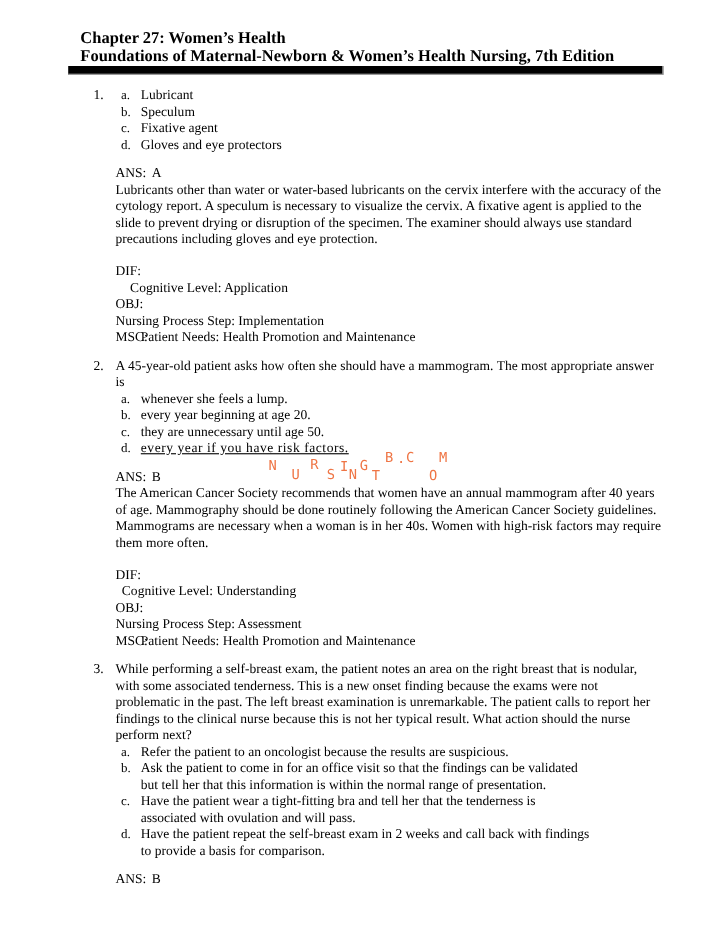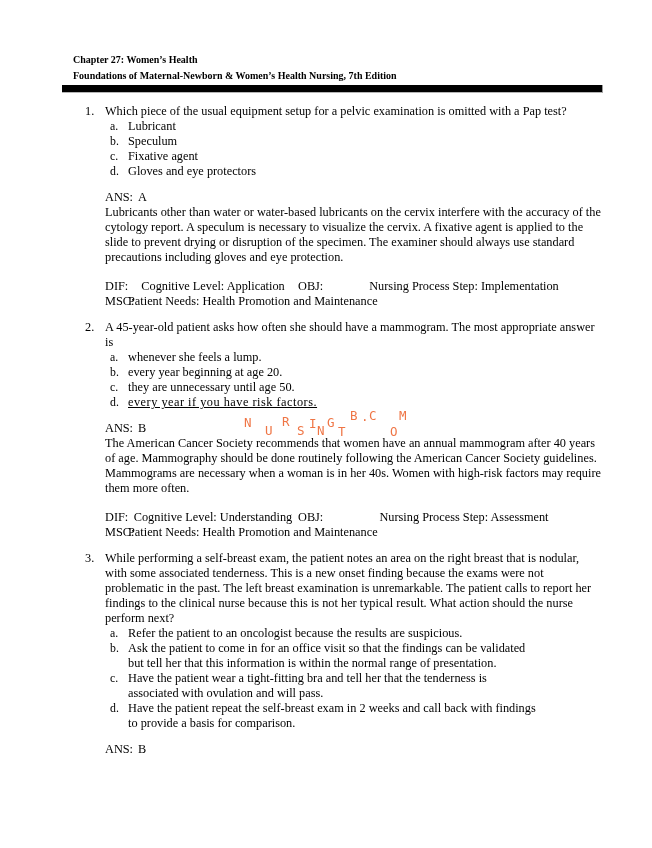--- a/index.html
+++ b/index.html
@@ -8,25 +8,25 @@
     width: 652px;
     height: 848px;
     background: #ffffff;
     overflow: hidden;
     font-family: "Liberation Serif", "DejaVu Serif", serif;
     font-size: 12.3px;
     line-height: 15px;
     color: #000000;
   }
   .doc-header {
-    padding-top: 52px;
+    padding-top: 27px;
     margin-left: 73px;
     margin-right: 48px;
     font-weight: bold;
-    font-size: 10px;
+    font-size: 15px;
     line-height: 16px;
   }
   .header-rule {
     margin: 1px 0 0 62px;
     width: 540px;
     height: 7px;
     background: #000000;
     border-right: 1px solid #9a9a9a;
     border-bottom: 1px solid #b5b5b5;
     box-sizing: content-box;
@@ -45,25 +45,25 @@
   .qbody { flex: 1; margin-left: 6px; min-width: 0; }
   .stem { }
   .optrow { display: flex; margin-left: 5px; }
   .optletter { width: 13px; flex-shrink: 0; font-size: 11.8px; }
   .opttext { margin-left: 5px; flex: 1; white-space: pre-wrap; }
   .ls-wide { letter-spacing: 0.5px; text-decoration: underline; }
   .ans-row { margin-top: 11px; display: flex; }
   .ans-label { width: 26px; flex-shrink: 0; text-align: center; }
   .ans-value { margin-left: 7px; }
   .rationale { }
-  .meta-row { margin-top: 14px; display: flex; }
+  .meta-row { margin-top: 14px; display: flex; flex-direction: column; }
   .meta-label-dif { width: 23px; flex-shrink: 0; }
   .meta-value-dif { width: 170px; flex-shrink: 0; text-align: center; }
   .meta-label-obj { width: 28px; flex-shrink: 0; }
-  .meta-value-obj { flex: 1; text-align: center; }
+  .meta-value-obj { flex: 1; }
   .msc-row { display: flex; }
   .meta-label-msc { width: 23px; flex-shrink: 0; }
   .meta-value-msc { flex: 1; }
   .watermark {
     position: absolute;
     left: 244px;
     top: 409px;
     width: 175px;
     height: 34px;
     font-family: "DejaVu Sans Mono", "Liberation Mono", monospace;
@@ -83,21 +83,20 @@
     <div>Foundations of Maternal-Newborn &amp; Women’s Health Nursing, 7th Edition</div>
   </div>
   <div class="header-rule"></div>
 
 
   <div class="questions">
 
     <div class="question">
       <div class="qnum">1.</div>
       <div class="qbody">
-        <div class="stem">Which piece of the usual equipment setup for a pelvic examination is omitted with a Pap test?</div>
         <div>
           <div class="optrow">
             <span class="optletter">a.</span>
             <span class="opttext">Lubricant</span>
           </div>
           <div class="optrow">
             <span class="optletter">b.</span>
             <span class="opttext">Speculum</span>
           </div>
           <div class="optrow">

